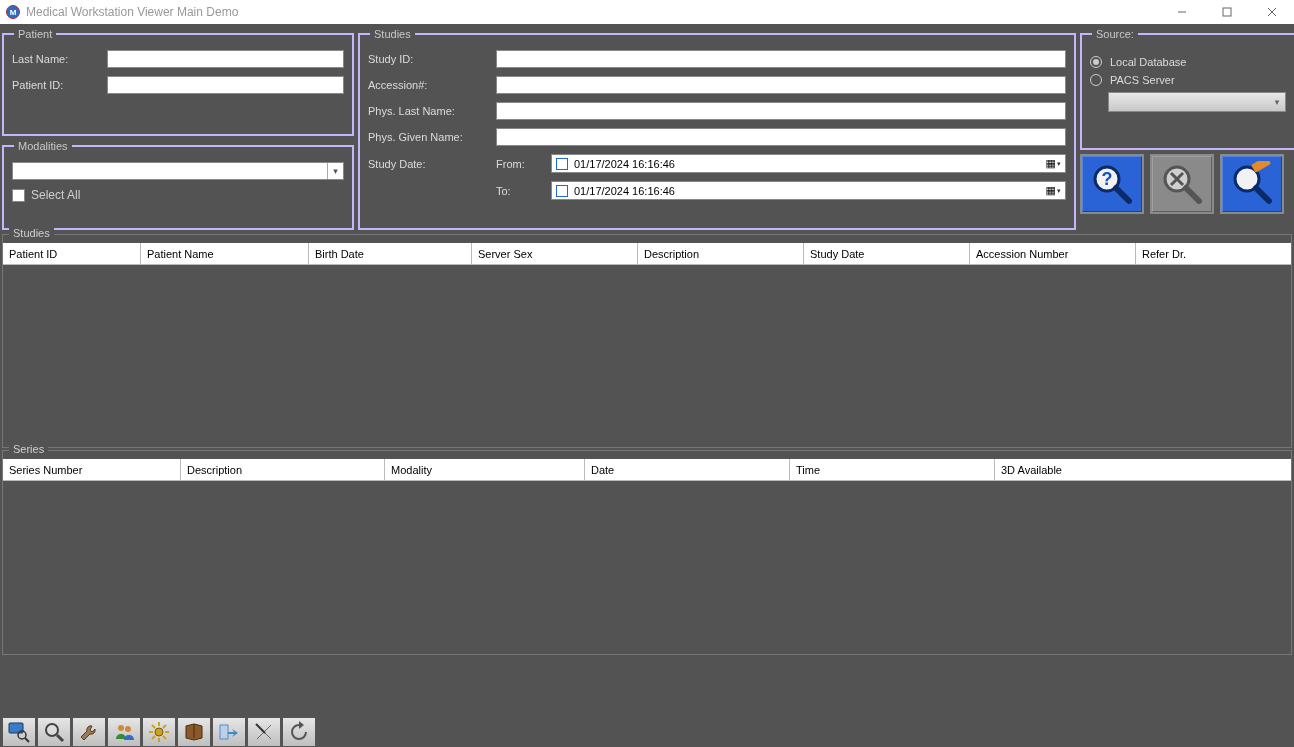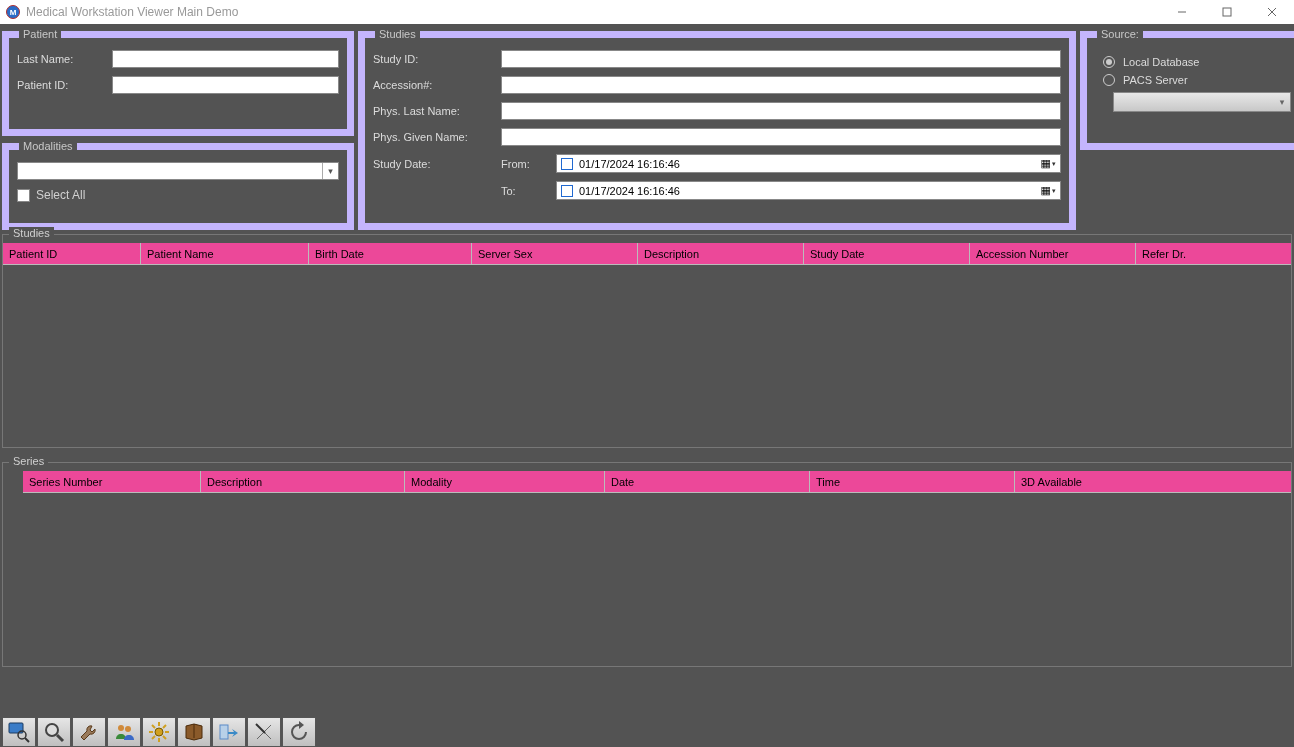--- a/index.html
+++ b/index.html
@@ -45,21 +45,21 @@
   font-family: sans-serif;
 }
 
 
 .top-area {
   display: flex;
   gap: 4px;
   padding: 4px 2px 4px 2px;
 }
 fieldset.grp {
-  border: 7px solid #c4b5fd;
+  border: 2px solid #c4b5fd;
   position: relative;
   padding: 10px 8px 6px 8px;
   color: #d0d0d0;
 }
 fieldset.grp > legend {
   padding: 0 4px;
   font-size: 11px;
   color: #c8c8c8;
   margin-left: 2px;
 }
@@ -120,21 +120,21 @@
 .datebox .cal {
   margin-left: auto; width: 24px;
   display: flex; align-items: center; justify-content: center;
   gap: 1px;
 }
 .datebox .cal .c { font-size: 11px; }
 .datebox .cal .dd { font-size: 7px; color:#333; }
 
 .source-grp { width: 210px; height: 122px; }
 .radio-row {
-  display: flex; align-items: center; gap: 8px; margin: 6px 8px;
+  display: flex; align-items: center; gap: 8px; margin: 6px 0;
   font-size: 11px; color: #dcdcdc;
 }
 .radio {
   width: 12px; height: 12px; border-radius: 50%;
   border: 1.5px solid #ccc; display: inline-block; position: relative;
 }
 .radio.selected::after {
   content: ""; position: absolute; left: 2px; top: 2px;
   width: 6px; height: 6px; border-radius: 50%; background: #ccc;
 }
@@ -142,21 +142,21 @@
   margin: 6px 0 0 18px; width: 178px; height: 20px;
   background: linear-gradient(#e8e8e8,#c8c8c8);
   border: 1px solid #888;
   display: flex; align-items: center;
 }
 .source-grp .server-combo .arrow {
   margin-left: auto; width: 16px; height: 18px;
   display:flex;align-items:center;justify-content:center;
   color:#666; font-size: 9px;
 }
-.right-col { display: flex; flex-direction: row; gap: 4px; width: 212px; }
+.right-col { display: flex; flex-direction: column; gap: 4px; width: 212px; }
 .action-btns {
   display: flex; gap: 6px; justify-content: flex-start;
 }
 .action-btn {
   width: 64px; height: 60px;
   border: 2px solid #8a8a8a;
   display: flex; align-items: center; justify-content: center;
   box-shadow: inset 1px 1px 0 rgba(255,255,255,0.2), inset -1px -1px 0 rgba(0,0,0,0.3);
 }
 .action-btn.blue { background: #2a63d6; }
@@ -169,21 +169,21 @@
   position: relative;
   margin: 0 2px;
   color: #d0d0d0;
 }
 .results-grp .caption {
   position: absolute; top: -8px; left: 6px;
   background: #535353; padding: 0 4px; font-size: 11px;
 }
 .thead {
   display: flex;
-  background: #ec4899;
+  background: #ffffff;
   height: 22px;
   align-items: center;
   color: #000;
   font-size: 11px;
   margin-top: 8px;
 }
 .thead .col {
   padding-left: 6px;
   border-right: 1px solid #bbb;
   border-bottom: 1px solid #bbb;
@@ -207,21 +207,21 @@
 }
 .tool {
   width: 34px; height: 30px;
   background: linear-gradient(#e6e6e6,#bfbfbf);
   border: 1px solid #555;
   display: flex; align-items:center; justify-content:center;
   margin-right: 1px;
 }
 .tool svg { width: 22px; height: 22px; }
 .studies-results { height: 214px; }
-.series-results { height: 205px; margin-top: 14px; padding-left: 20px; }
+.series-results { height: 205px; margin-top: 2px; }
 </style>
 </head>
 <body>
 
 <div class="titlebar">
   <span class="icon">M</span>
   <span>Medical Workstation Viewer Main Demo</span>
   <div class="winbtns">
     <div class="winbtn">
         <svg width="10" height="10">

